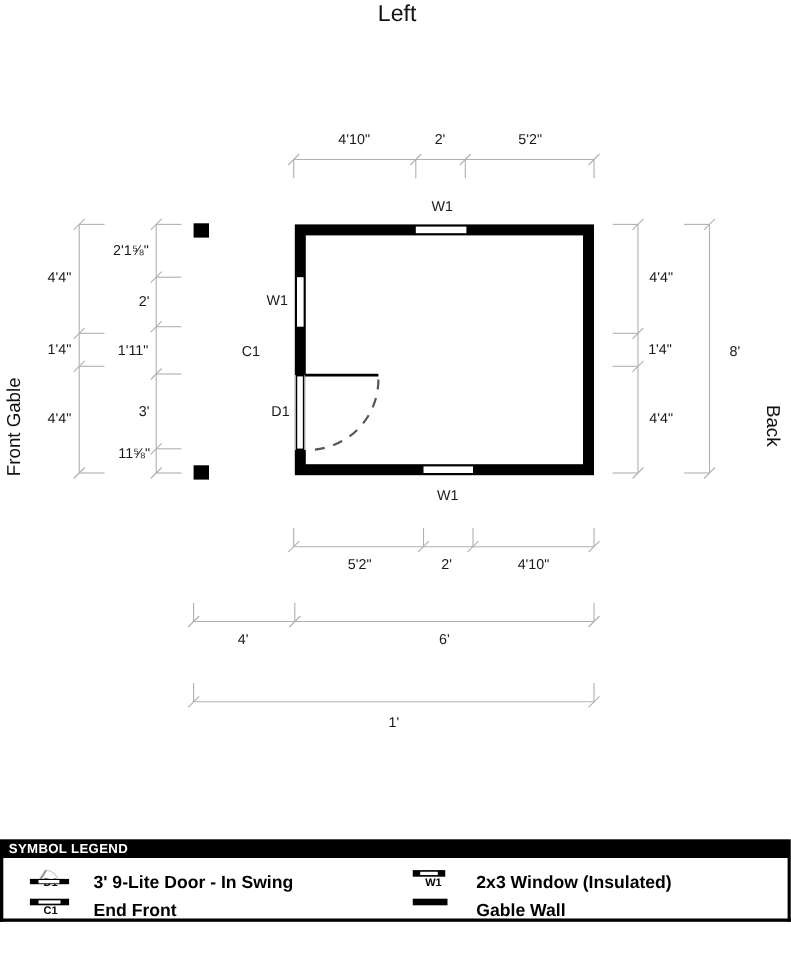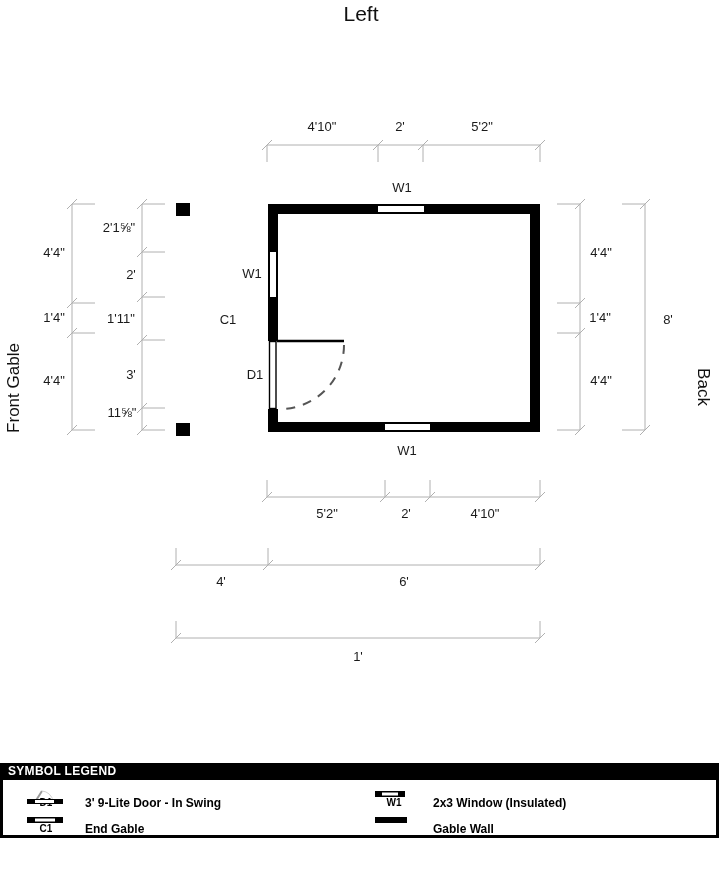--- a/index.html
+++ b/index.html
@@ -15,21 +15,21 @@
   
   .legend{position:absolute;left:0;top:763px;width:719px;height:75px;}
   .legend-header{position:absolute;left:0;top:0;width:719px;height:17px;background:#000;
      color:#fff;font-weight:700;font-size:12px;line-height:17px;padding-left:8px;
      letter-spacing:.3px;box-sizing:border-box;}
   .legend-body{position:absolute;left:0;top:17px;width:719px;height:58px;background:#fff;
      border:3px solid #000;border-top:none;box-sizing:border-box;}
   .legend-item{position:absolute;display:flex;align-items:center;gap:20px;height:26px;}
   .sym{display:flex;flex-direction:column;align-items:center;width:38px;}
   .sym-code{font-weight:700;font-size:10px;line-height:10px;}
-  .lbl{font-weight:700;font-size:12px;white-space:nowrap;}
+  .lbl{font-weight:700;font-size:16px;white-space:nowrap;}
 </style>
 </head>
 <body>
 
 <div id="stage">
 
   <svg width="719" height="810" viewBox="0 0 719 810">
     <g stroke="#b0b0b0" stroke-width="1">
 
       <g>
@@ -198,21 +198,21 @@
       </div>
 
       <div class="legend-item" style="left:24px;top:36px">
         <span class="sym">
           <span class="sym-code">C1</span>
           <svg width="36" height="8" viewBox="0 0 36 8">
             <rect x="0" y="1" width="36" height="6" fill="#000"></rect>
             <rect x="8" y="2.5" width="20" height="3" fill="#fff"></rect>
           </svg>
         </span>
-        <span class="lbl">End Gable</span>
+        <span class="lbl">End Front</span>
       </div>
 
       <div class="legend-item" style="left:372px;top:10px">
         <span class="sym">
           <span class="sym-code">W1</span>
           <svg width="30" height="8" viewBox="0 0 30 8">
             <rect x="0" y="1" width="30" height="6" fill="#000"></rect>
             <rect x="7" y="2.5" width="16" height="3" fill="#fff"></rect>
           </svg>
         </span>

